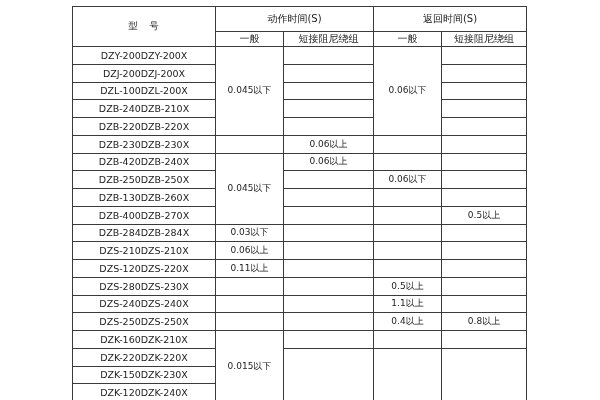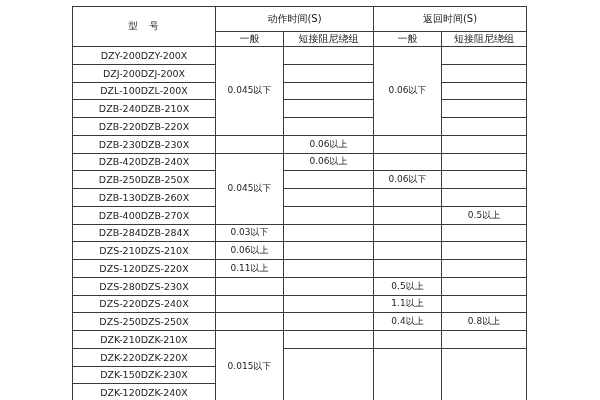--- a/index.html
+++ b/index.html
@@ -227,21 +227,21 @@
               </div>
             </td>
             <td></td>
             <td></td>
             <td>0.5以上</td>
             <td></td>
           </tr>
           <tr>
             <td class="model-cell">
               <div class="model-flex">
-                <span>DZS-220</span>
+                <span>DZS-240</span>
                 <span>DZS-240X</span>
               </div>
             </td>
             <td></td>
             <td></td>
             <td>1.1以上</td>
             <td></td>
           </tr>
           <tr>
             <td class="model-cell">
@@ -251,21 +251,21 @@
               </div>
             </td>
             <td></td>
             <td></td>
             <td>0.4以上</td>
             <td>0.8以上</td>
           </tr>
           <tr>
             <td class="model-cell">
               <div class="model-flex">
-                <span>DZK-210</span>
+                <span>DZK-160</span>
                 <span>DZK-210X</span>
               </div>
             </td>
             <td rowspan="4">0.015以下</td>
             <td></td>
             <td></td>
             <td></td>
           </tr>
           <tr>
             <td class="model-cell">

